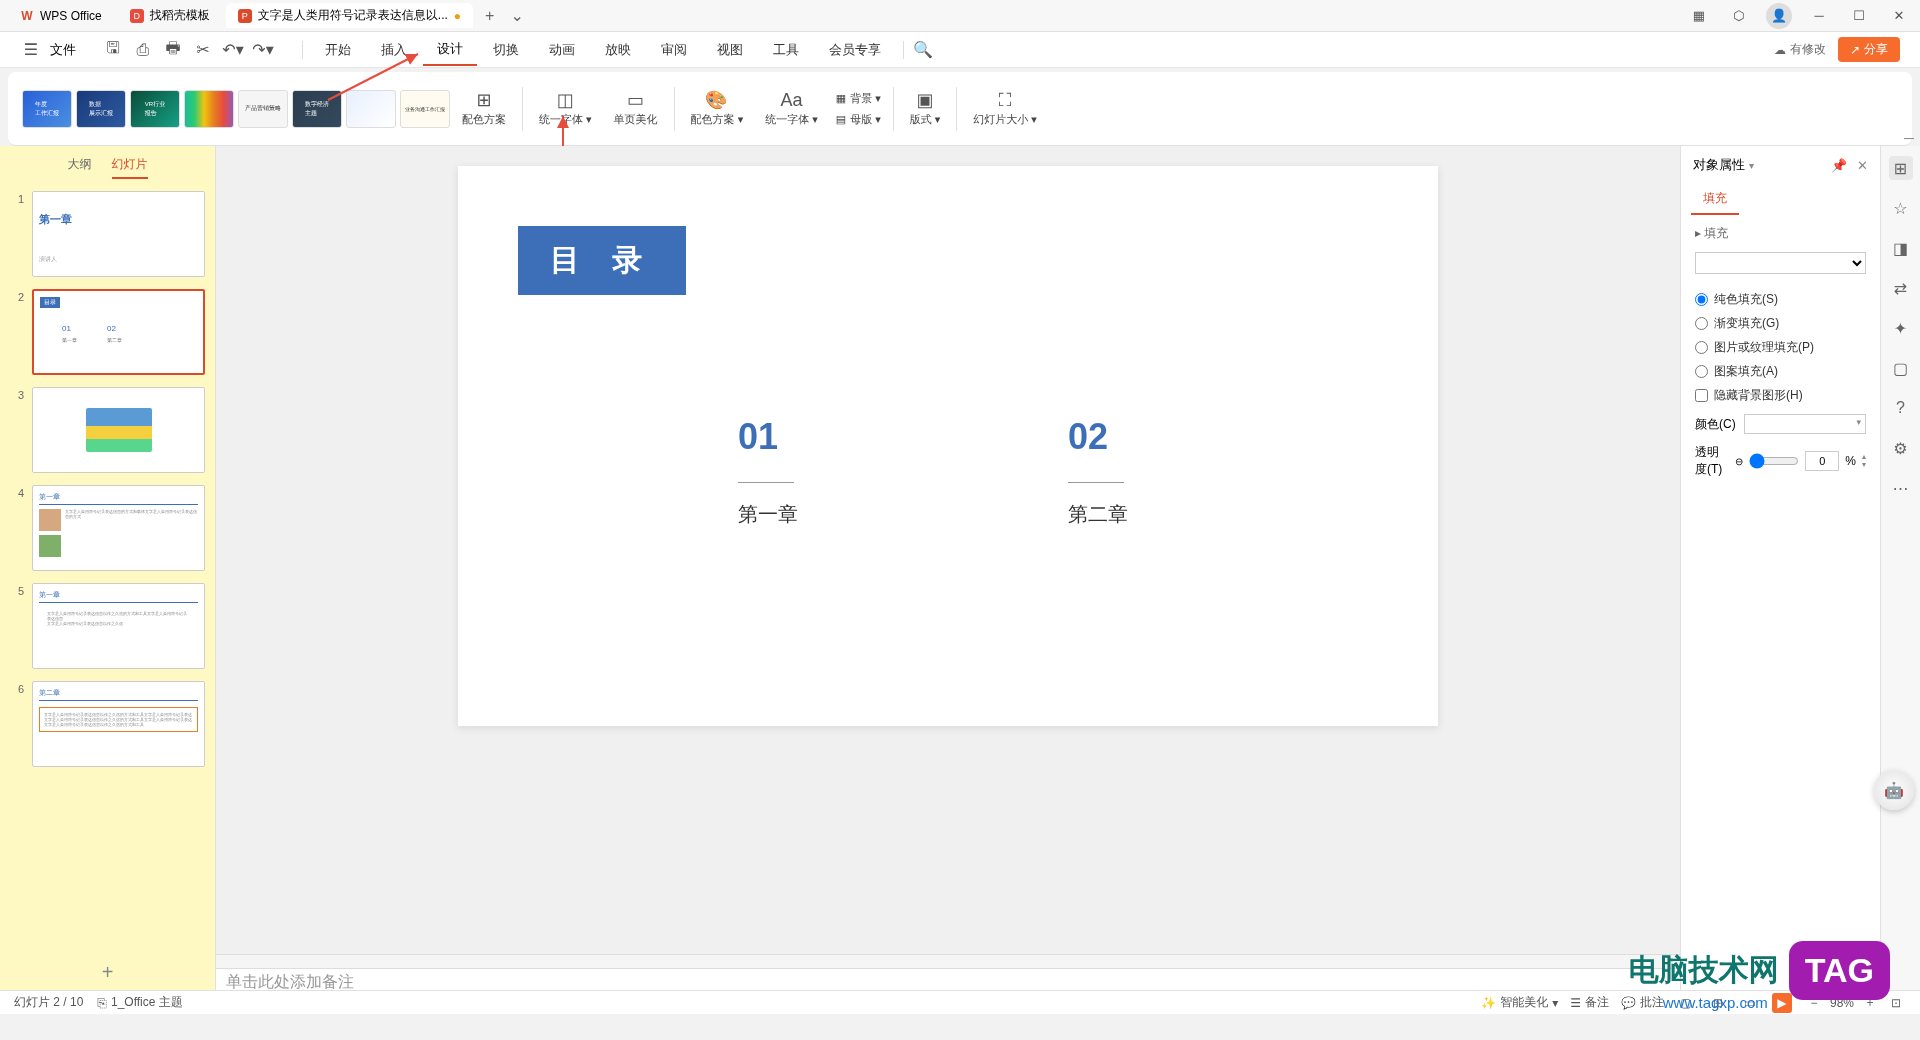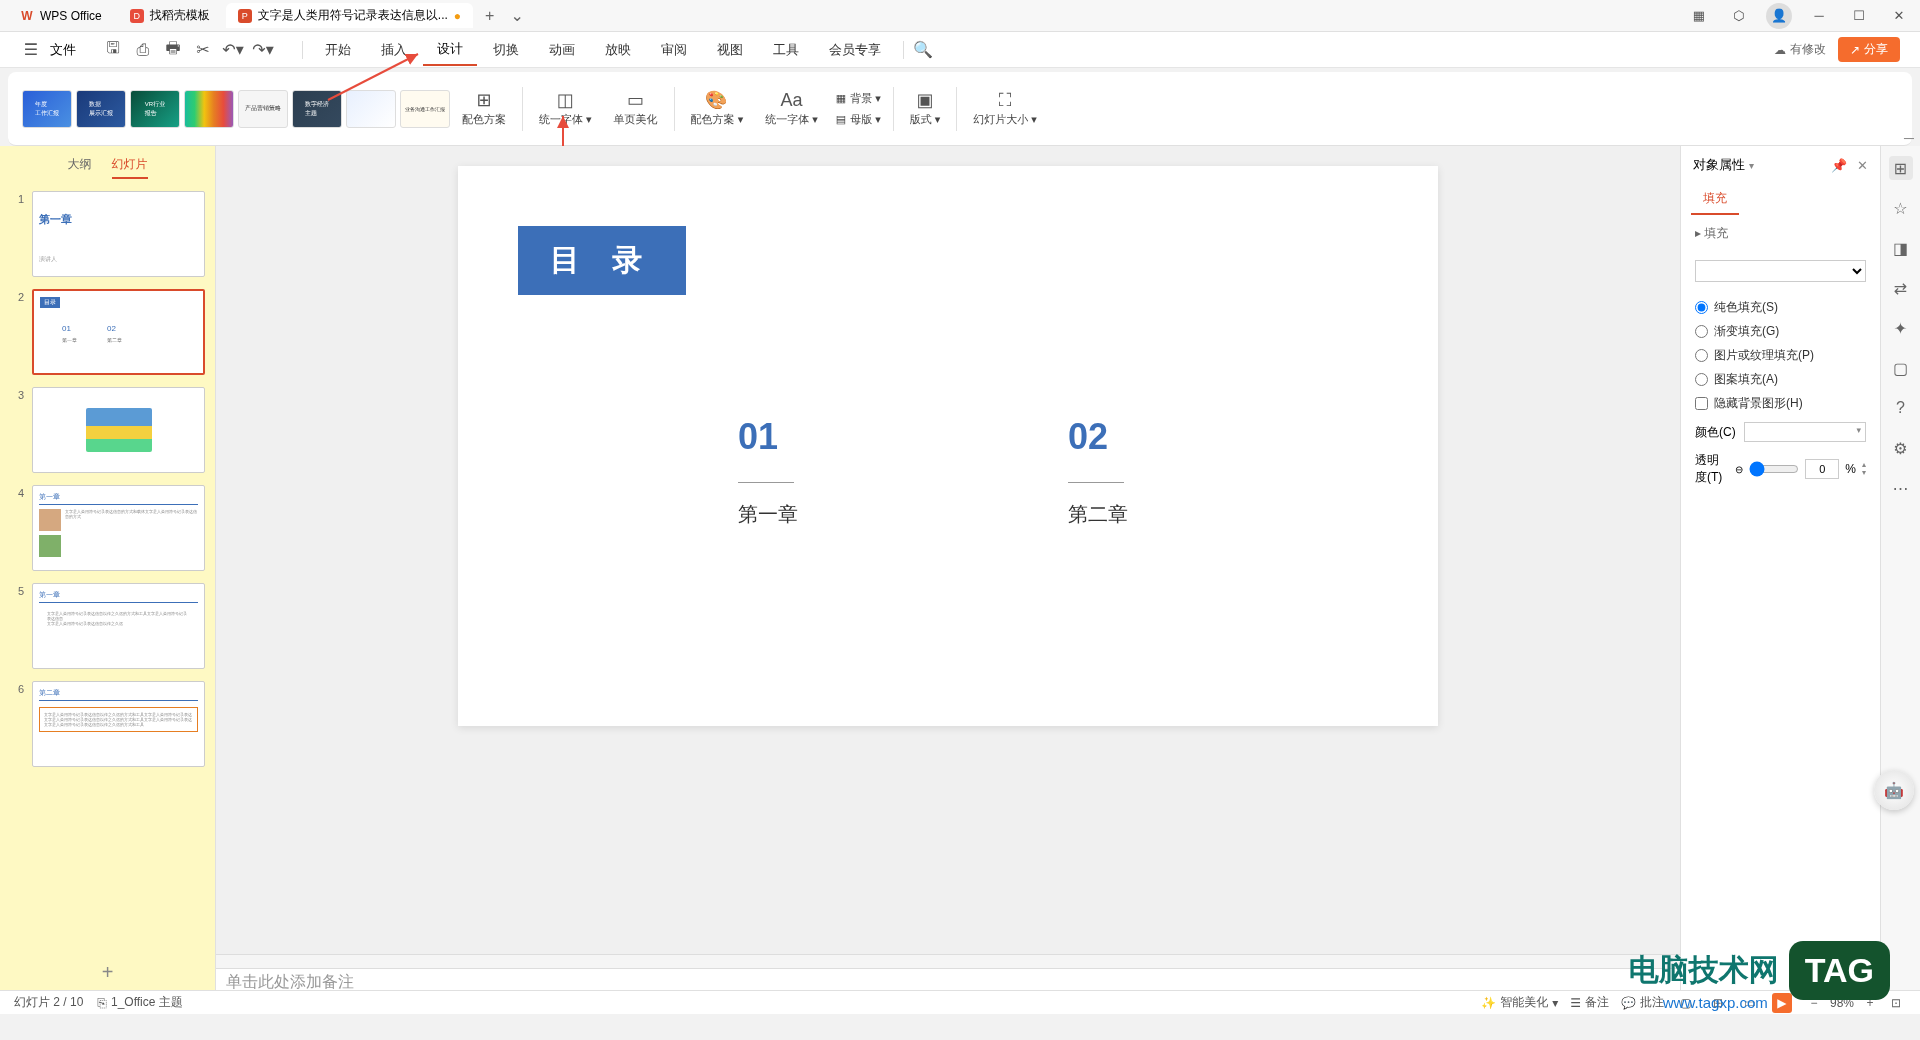--- a/index.html
+++ b/index.html
@@ -73,21 +73,21 @@
 .toc-label { font-size: 20px; color: #333; }
 .hscroll { height: 14px; border-top: 1px solid #ddd; background: #f5f5f5; }
 .notes-bar { height: 22px; border-top: 1px solid #ddd; padding: 3px 10px; font-size: 16px; color: #999; background: #fff; }
 
 
 .prop-panel { width: 200px; background: #fff; border-left: 1px solid #e0e0e0; display: flex; flex-direction: column; }
 .prop-header { display: flex; align-items: center; padding: 10px 12px; font-size: 13px; gap: 4px; }
 .prop-header-right { margin-left: auto; display: flex; gap: 10px; color: #888; }
 .prop-tab { padding: 6px 12px; font-size: 12px; color: #d94b2b; border-bottom: 2px solid #d94b2b; display: inline-block; margin-left: 10px; }
 .prop-section { padding: 10px 14px; font-size: 12px; }
-.prop-section-title { color: #666; margin-bottom: 18px; cursor: pointer; }
+.prop-section-title { color: #666; margin-bottom: 10px; cursor: pointer; }
 .fill-dropdown { width: 100%; height: 22px; border: 1px solid #ccc; background: #fff; margin-bottom: 10px; }
 .radio-row { display: flex; align-items: center; gap: 6px; margin: 7px 0; font-size: 12px; color: #333; }
 .radio-row input { margin: 0; }
 .color-row { display: flex; align-items: center; gap: 8px; margin-top: 10px; font-size: 12px; }
 .color-swatch { flex: 1; height: 20px; border: 1px solid #ccc; background: #fff; }
 .slider-row { display: flex; align-items: center; gap: 6px; margin-top: 10px; font-size: 12px; }
 .slider-row input[type=range] { flex: 1; width: 50px; }
 .slider-row input[type=text] { width: 34px; height: 20px; border: 1px solid #ccc; text-align: center; font-size: 11px; }
 
 
@@ -100,21 +100,21 @@
 .statusbar-right { margin-left: auto; display: flex; align-items: center; gap: 12px; }
 .status-btn { display: flex; align-items: center; gap: 4px; cursor: pointer; }
 .zoom-group { display: flex; align-items: center; gap: 6px; }
 .view-btn { width: 20px; height: 20px; display: flex; align-items: center; justify-content: center; cursor: pointer; color: #666; }
 .view-btn.play { background: #f56c2d; color: #fff; border-radius: 3px; }
 
 
 .watermark { position: absolute; bottom: 40px; right: 30px; display: flex; align-items: center; gap: 10px; }
 .wm-text { font-size: 30px; font-weight: bold; color: #0f766e; }
 .wm-url { font-size: 15px; color: #1976d2; position: absolute; bottom: -20px; left: 0; margin-left: 34px; }
-.wm-tag { background: #14532d; color: #fff; font-size: 34px; font-weight: bold; padding: 10px 16px; border-radius: 14px; }
+.wm-tag { background: #a21caf; color: #fff; font-size: 34px; font-weight: bold; padding: 10px 16px; border-radius: 14px; }
 
 
 .float-bubble { position: absolute; right: 6px; top: 770px; width: 40px; height: 40px; border-radius: 50%; background: radial-gradient(circle,#fff,#e0e0e0); box-shadow: 0 2px 6px rgba(0,0,0,0.2); display: flex; align-items: center; justify-content: center; font-size: 16px; cursor: pointer; }
 
 
 .collapse-btn { position: absolute; top: 130px; right: 6px; font-size: 14px; color: #888; cursor: pointer; }
 
 svg { display: block; }
 </style>
 </head>

